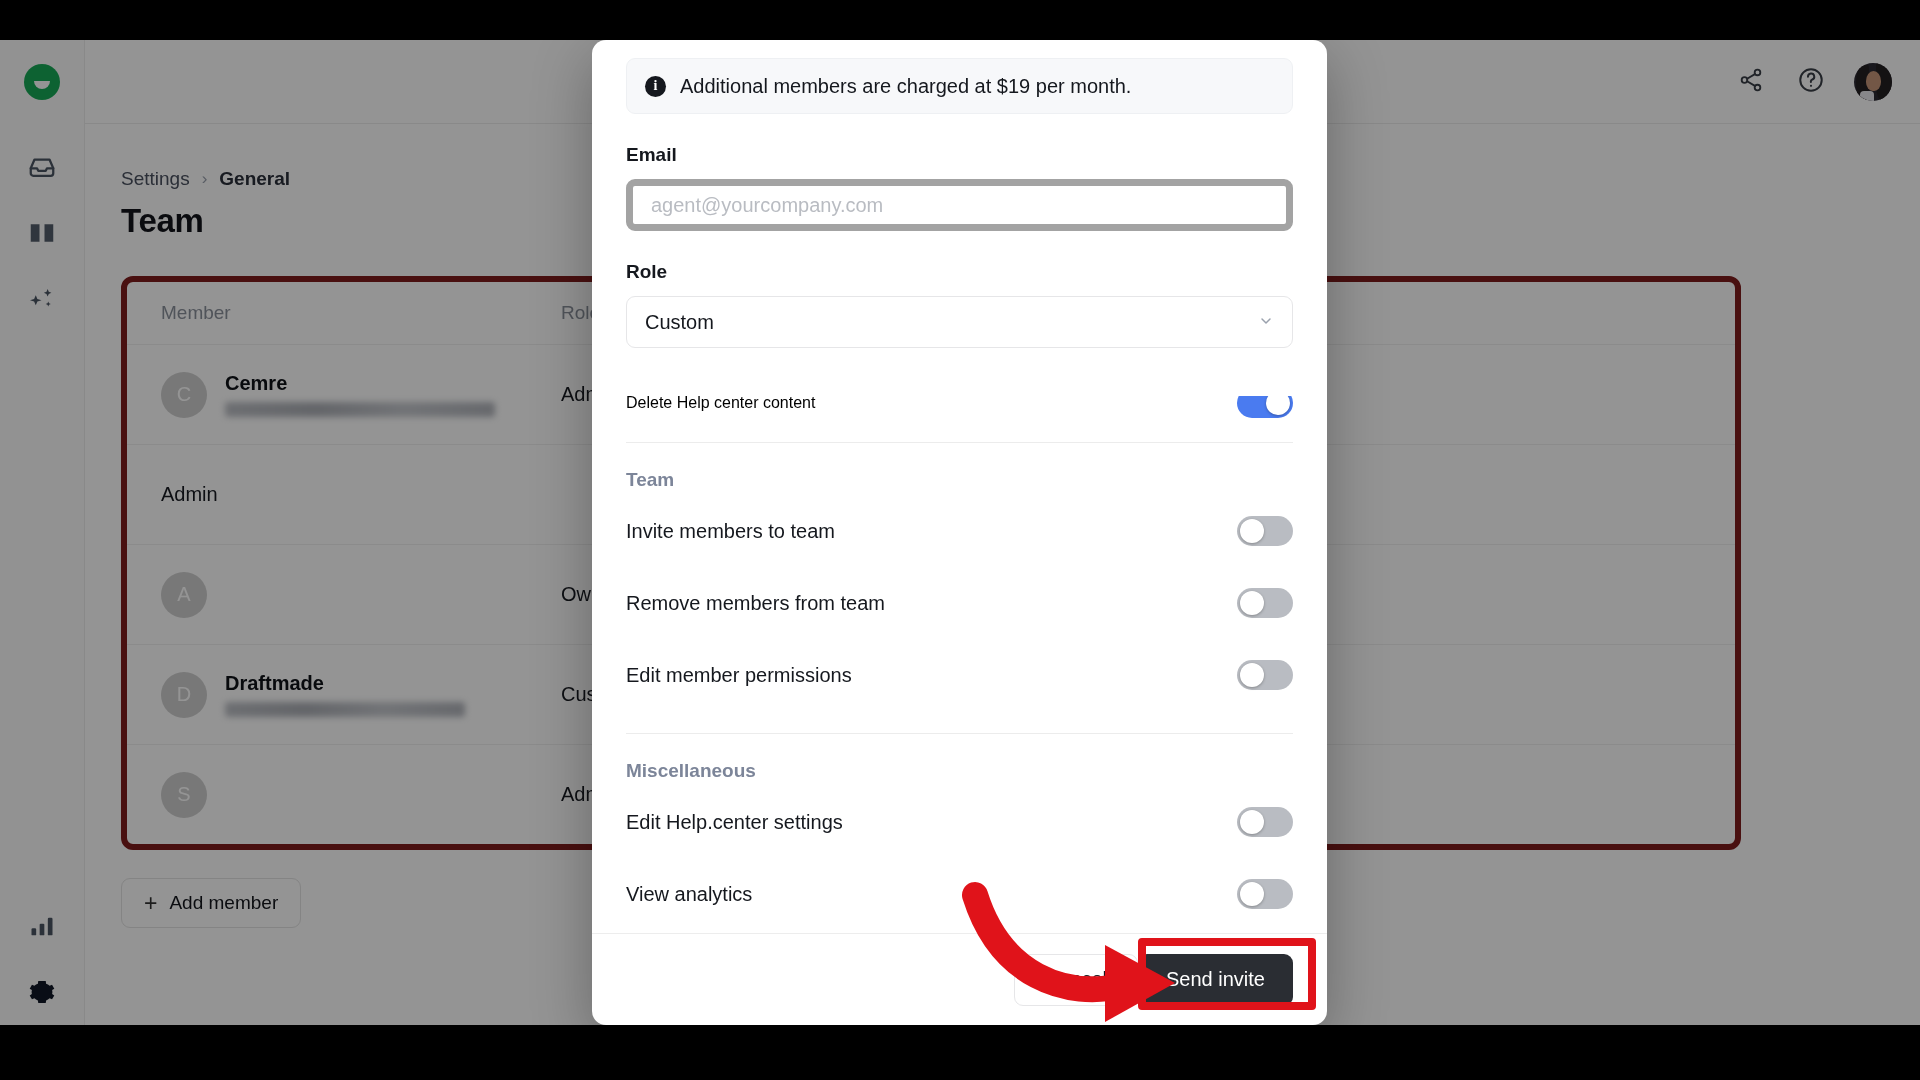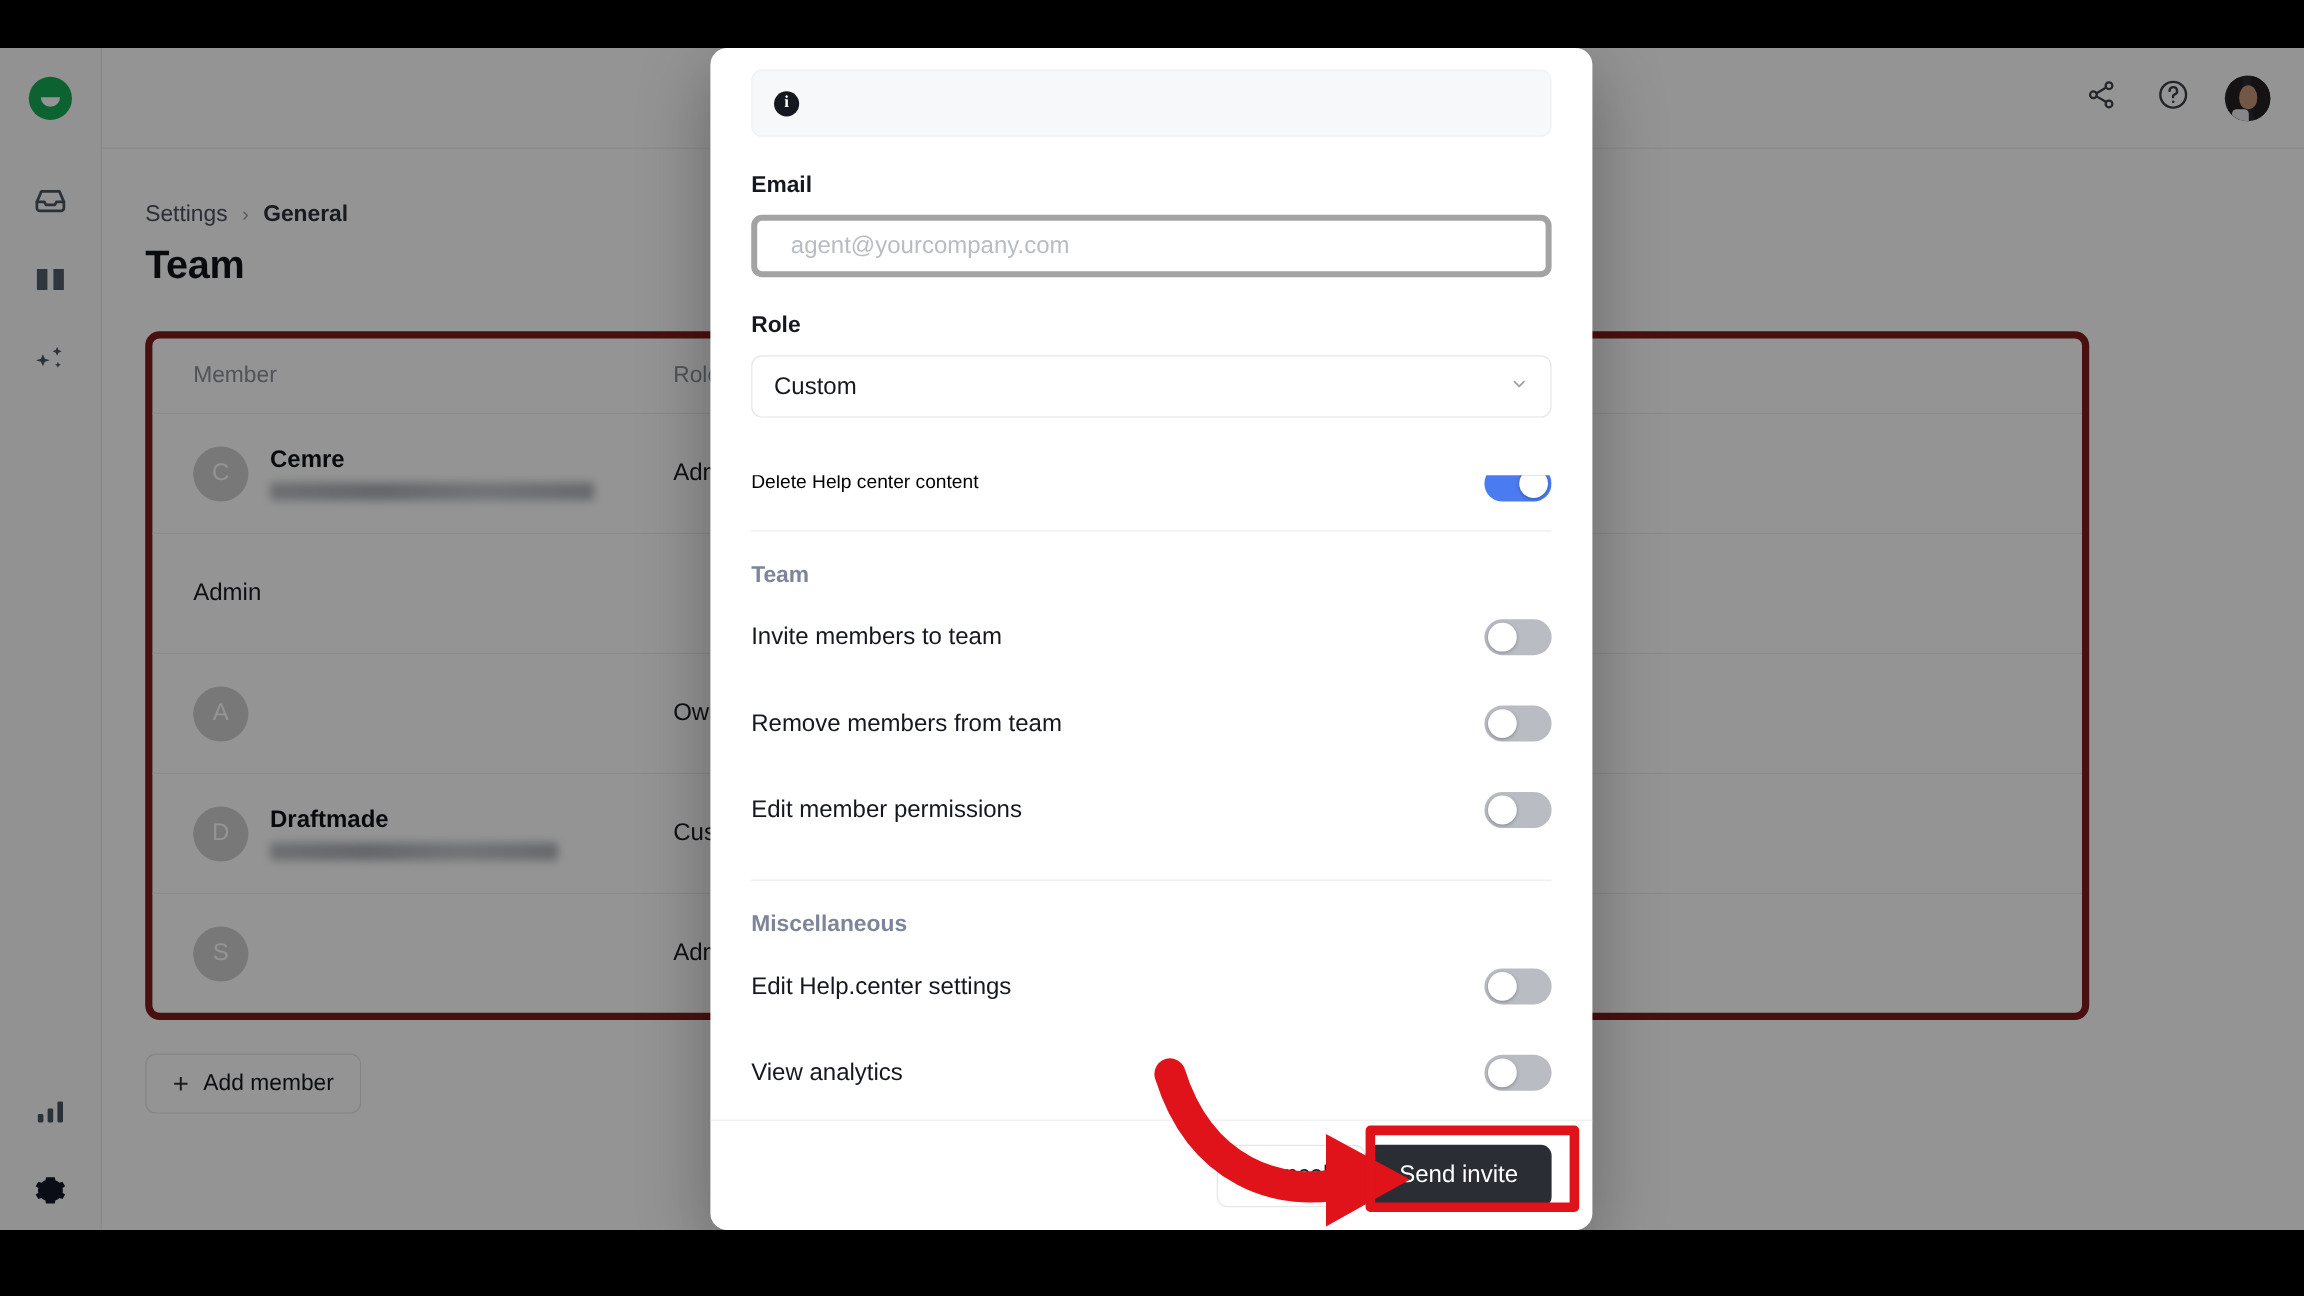--- a/index.html
+++ b/index.html
@@ -120,22 +120,22 @@
   }
   .banner .i-badge {
     width: 21px; height:21px; border-radius:50%; background:#15181e; color:#fff;
     display:flex; align-items:center; justify-content:center; font-size:14px; font-weight:700;
     font-family:"Liberation Serif", serif; flex:0 0 auto;
   }
   .banner .i-text { font-size:20px; color:#15181e; }
 
   .field-label { margin-top: 30px; font-size:19px; font-weight:700; color:#15181e; }
   .input-box {
-    margin-top: 13px; height: 52px; width: 100%; border:5px solid #a3a3a3; border-radius:9px;
-    background:#fff; display:flex; align-items:center; padding: 0 28px;
+    margin-top: 13px; height: 52px; width: 100%; border:7px solid #a3a3a3; border-radius:9px;
+    background:#fff; display:flex; align-items:center; padding: 0 18px;
   }
   .input-box input {
     border:none; outline:none; width:100%; font-size:20px; color:#15181e;
     font-family:"Liberation Sans", sans-serif; background:transparent;
   }
   .input-box input::placeholder { color:#b9bcc2; }
   .select-box {
     margin-top: 13px; height: 52px; width:100%; border:1px solid #e6e6e8; border-radius:9px;
     background:#fff; display:flex; align-items:center; justify-content:space-between; padding: 0 18px;
     position: relative; z-index: 5;
@@ -338,20 +338,21 @@
     </div>
 
     <div id="scrim"></div>
   </div>
 
   <div id="modal">
     <div id="modal-body">
 
       <div class="banner">
         <span class="i-badge">i</span>
+        <span class="i-text">Additional members are charged at $19 per month.</span>
       </div>
 
       <div class="field-label">Email</div>
       <div class="input-box">
         <input type="text" placeholder="agent@yourcompany.com" style="">
       </div>
 
       <div class="field-label">Role</div>
       <div class="select-box">
         <span class="sel-val">Custom</span>

